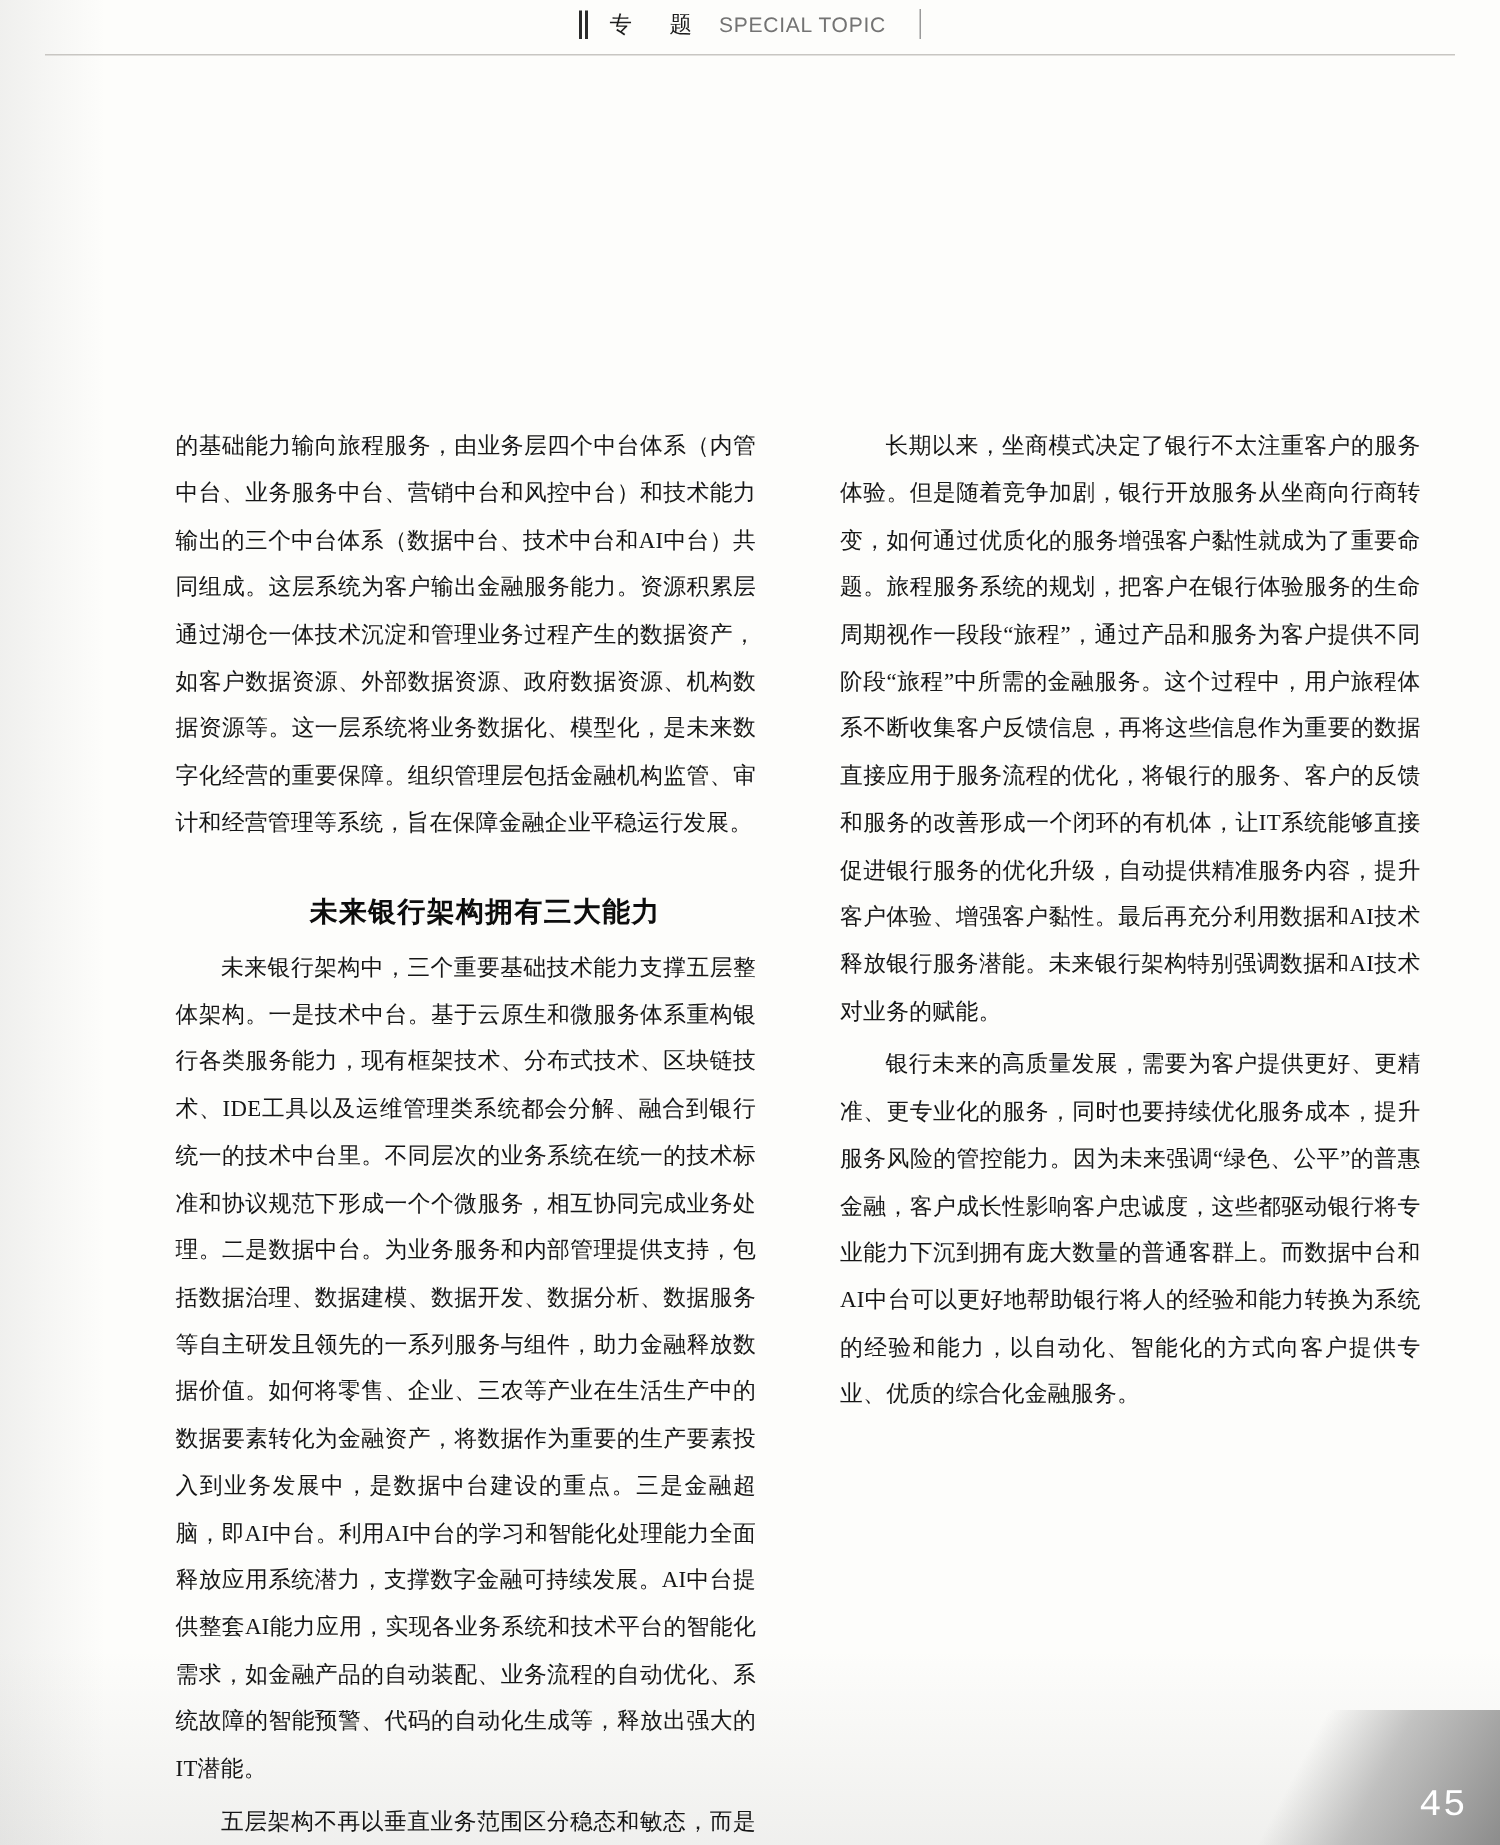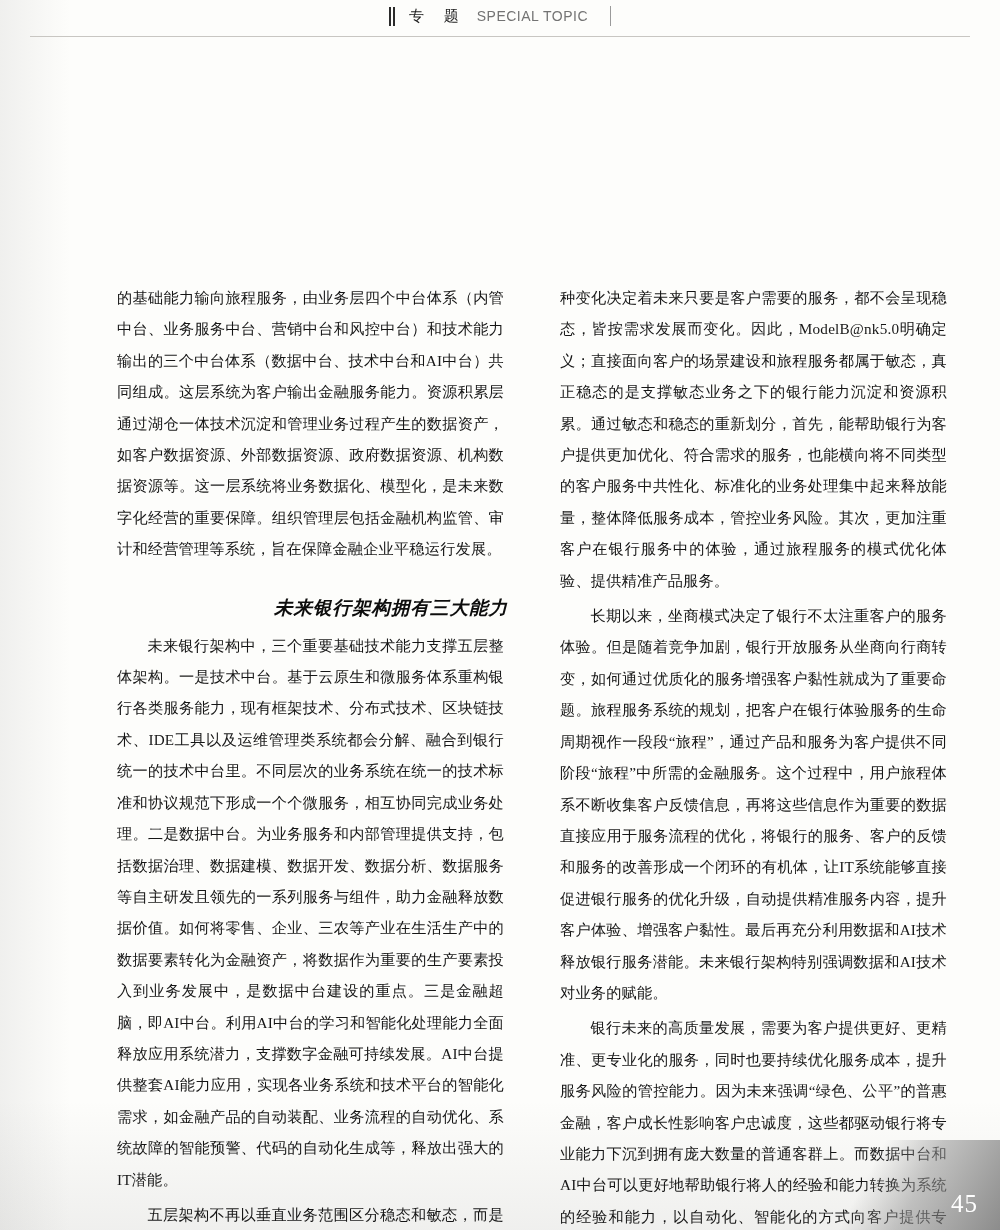--- a/index.html
+++ b/index.html
@@ -48,21 +48,21 @@
     gap: 2px;
     margin-right: 4px;
   }
   .hdr-bars i {
     display: block;
     width: 2px;
     height: 19px;
     background: #2b2b2b;
   }
   .hdr-cn {
-    font-family: Liberation Serif, serif;
+    font-family: Liberation Mono, monospace;
     font-size: 15px;
     letter-spacing: 8px;
     color: #1c1c1c;
   }
   .hdr-en {
     font-family: "Liberation Sans", sans-serif;
     font-size: 14px;
     letter-spacing: 0.5px;
     color: #737373;
   }
@@ -97,23 +97,22 @@
   h2.section {
     font-family: "DejaVu Sans", sans-serif;
     font-weight: bold;
     font-size: 18.5px;
     margin: 30px 0 10px 0;
     letter-spacing: 1px;
     text-align: center;
     color: #0d0d0d;
   }
   h2.section.left-ind {
-    text-align: right;
+    text-align: center;
     padding-left: 26px;
-    font-style: italic;
   }
 
   
   .page-num-wrap {
     position: absolute;
     right: 0;
     bottom: 0;
     width: 210px;
     height: 92px;
     overflow: hidden;
@@ -123,21 +122,21 @@
     right: -10px;
     bottom: -30px;
     width: 230px;
     height: 120px;
     background: linear-gradient(118deg, rgba(255,255,255,0) 36%, rgba(150,150,150,0.55) 56%, rgba(90,90,90,0.75) 100%);
   }
   .page-num {
     position: absolute;
     right: 22px;
     bottom: 12px;
-    font-family: Liberation Serif, serif;
+    font-family: Liberation Mono, monospace;
     font-size: 25px;
     color: #ffffff;
     letter-spacing: 1px;
   }
 </style>
 </head>
 <body>
 
 <div class="paper-shade"></div>
 
@@ -157,21 +156,20 @@
 <div class="content">
 
   <div class="col">
     <p>的基础能力输向旅程服务，由业务层四个中台体系（内管中台、业务服务中台、营销中台和风控中台）和技术能力输出的三个中台体系（数据中台、技术中台和AI中台）共同组成。这层系统为客户输出金融服务能力。资源积累层通过湖仓一体技术沉淀和管理业务过程产生的数据资产，如客户数据资源、外部数据资源、政府数据资源、机构数据资源等。这一层系统将业务数据化、模型化，是未来数字化经营的重要保障。组织管理层包括金融机构监管、审计和经营管理等系统，旨在保障金融企业平稳运行发展。</p>
     <h2 class="section left-ind">未来银行架构拥有三大能力</h2>
     <p class="indent">未来银行架构中，三个重要基础技术能力支撑五层整体架构。一是技术中台。基于云原生和微服务体系重构银行各类服务能力，现有框架技术、分布式技术、区块链技术、IDE工具以及运维管理类系统都会分解、融合到银行统一的技术中台里。不同层次的业务系统在统一的技术标准和协议规范下形成一个个微服务，相互协同完成业务处理。二是数据中台。为业务服务和内部管理提供支持，包括数据治理、数据建模、数据开发、数据分析、数据服务等自主研发且领先的一系列服务与组件，助力金融释放数据价值。如何将零售、企业、三农等产业在生活生产中的数据要素转化为金融资产，将数据作为重要的生产要素投入到业务发展中，是数据中台建设的重点。三是金融超脑，即AI中台。利用AI中台的学习和智能化处理能力全面释放应用系统潜力，支撑数字金融可持续发展。AI中台提供整套AI能力应用，实现各业务系统和技术平台的智能化需求，如金融产品的自动装配、业务流程的自动优化、系统故障的智能预警、代码的自动化生成等，释放出强大的IT潜能。</p>
     <p class="indent">五层架构不再以垂直业务范围区分稳态和敏态，而是从客户视角进行横向敏态和稳态业务的划分。传统的银行依照业务类型划分稳态和敏态，例如线上业务、零售业务（个人业务）属敏态业务，线下业务、对公业务是稳态业务等。但是，随着新一代消费者的成长以及未来生活生产习惯的巨大变化，业务发展已经出现线上线下业务融合、个人公司业务联动和相互借鉴的趋势。这</p>
   </div>
 
   <div class="col">
-    <p>种变化决定着未来只要是客户需要的服务，都不会呈现稳态，皆按需求发展而变化。因此，ModelB@nk5.0明确定义；直接面向客户的场景建设和旅程服务都属于敏态，真正稳态的是支撑敏态业务之下的银行能力沉淀和资源积累。通过敏态和稳态的重新划分，首先，能帮助银行为客户提供更加优化、符合需求的服务，也能横向将不同类型的客户服务中共性化、标准化的业务处理集中起来释放能量，整体降低服务成本，管控业务风险。其次，更加注重客户在银行服务中的体验，通过旅程服务的模式优化体验、提供精准产品服务。</p>
     <p class="indent">长期以来，坐商模式决定了银行不太注重客户的服务体验。但是随着竞争加剧，银行开放服务从坐商向行商转变，如何通过优质化的服务增强客户黏性就成为了重要命题。旅程服务系统的规划，把客户在银行体验服务的生命周期视作一段段“旅程”，通过产品和服务为客户提供不同阶段“旅程”中所需的金融服务。这个过程中，用户旅程体系不断收集客户反馈信息，再将这些信息作为重要的数据直接应用于服务流程的优化，将银行的服务、客户的反馈和服务的改善形成一个闭环的有机体，让IT系统能够直接促进银行服务的优化升级，自动提供精准服务内容，提升客户体验、增强客户黏性。最后再充分利用数据和AI技术释放银行服务潜能。未来银行架构特别强调数据和AI技术对业务的赋能。</p>
     <p class="indent">银行未来的高质量发展，需要为客户提供更好、更精准、更专业化的服务，同时也要持续优化服务成本，提升服务风险的管控能力。因为未来强调“绿色、公平”的普惠金融，客户成长性影响客户忠诚度，这些都驱动银行将专业能力下沉到拥有庞大数量的普通客群上。而数据中台和AI中台可以更好地帮助银行将人的经验和能力转换为系统的经验和能力，以自动化、智能化的方式向客户提供专业、优质的综合化金融服务。</p>
 
   </div>
 
 </div>
 
 <div class="page-num-wrap">
   <div class="page-num-bg"></div>
   <div class="page-num">45</div>

